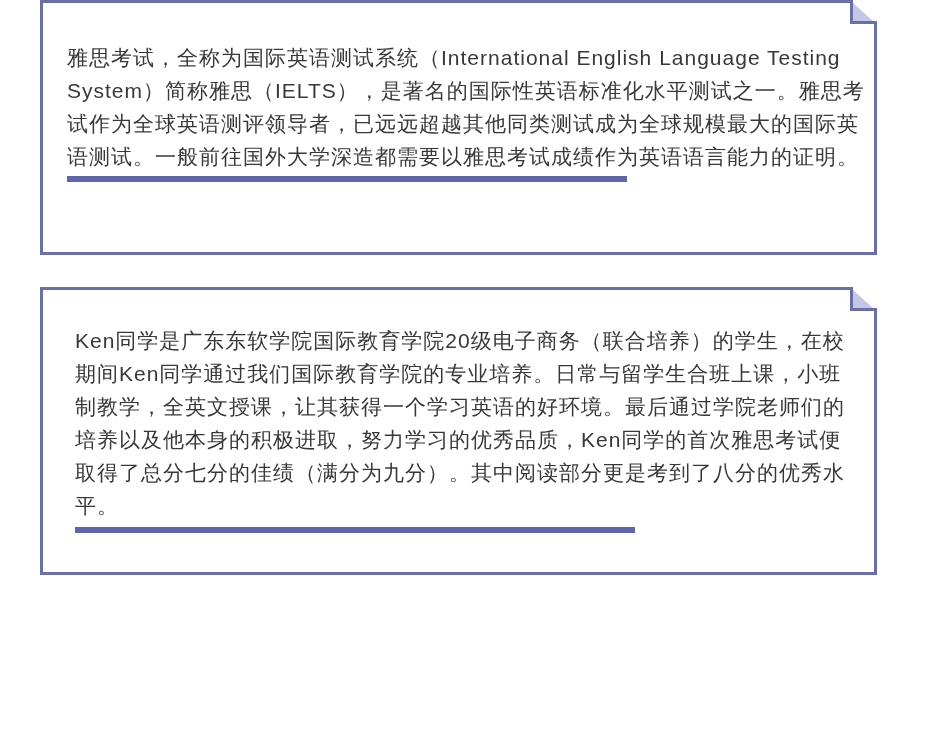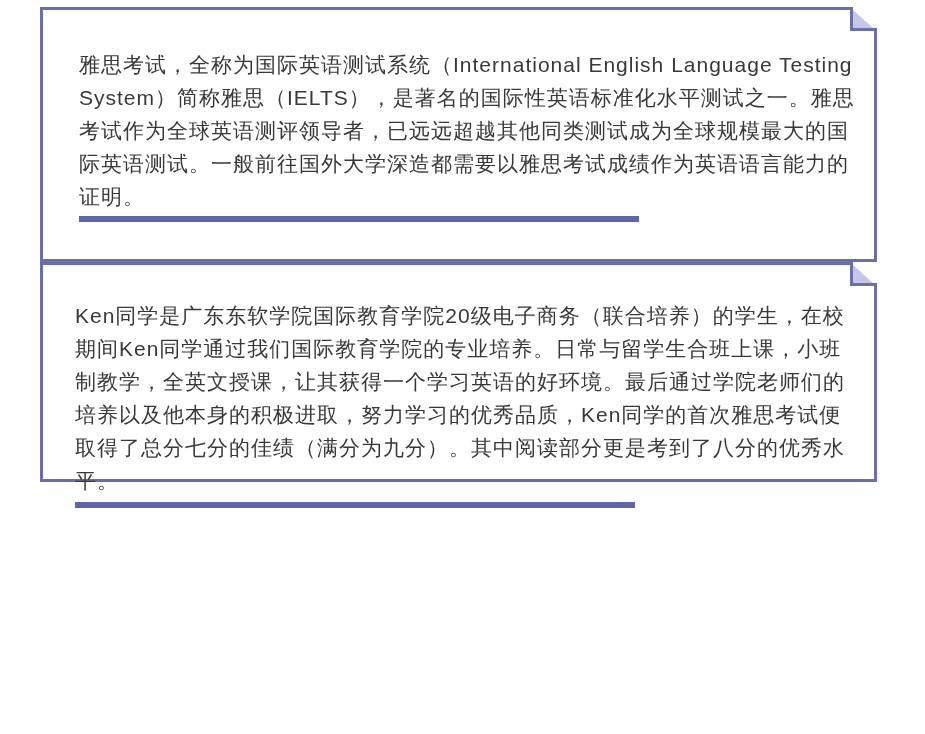--- a/index.html
+++ b/index.html
@@ -15,26 +15,27 @@
   }
   .card {
     box-sizing: border-box;
     position: relative;
     width: 837px;
     margin-left: 40px;
     background: #ffffff;
     border: 3px solid #6b6fa8;
   }
   .card-intro {
-    margin-top: 7px;
+    margin-top: 0;
     height: 255px;
-    padding: 38px 8px 0 36px;
+    padding: 38px 8px 0 24px;
   }
   .card-profile {
-    height: 220px;
+    margin-top: 32px;
+    height: 288px;
     padding: 34px 12px 0 32px;
   }
   .card-text {
     margin: 0;
     font-size: 21px;
     line-height: 33px;
     letter-spacing: 1px;
     color: #383838;
     text-align: left;
   }

